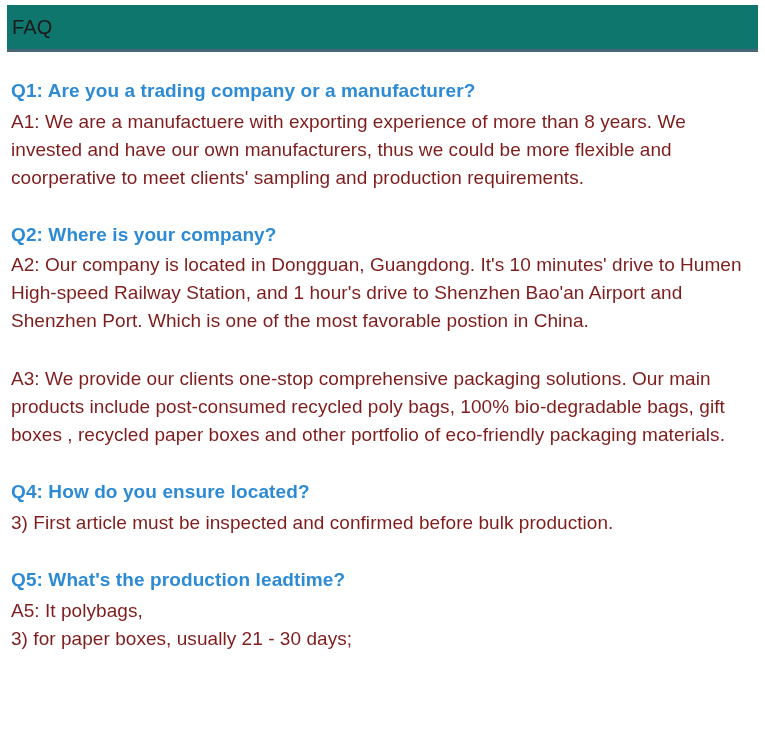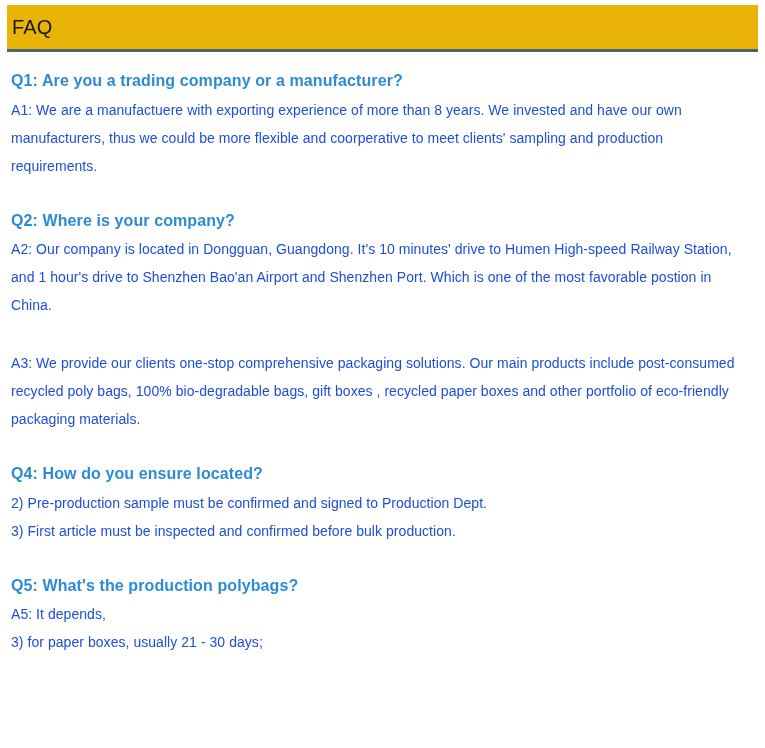--- a/index.html
+++ b/index.html
@@ -22,21 +22,21 @@
     box-sizing: border-box;
   }
 
   
   .banner {
     position: absolute;
     left: 7px;
     top: 5px;
     width: 751px;
     height: 47px;
-    background: #eab308;
+    background: #0f766e;
     border-bottom: 3px solid #4a6575;
     box-sizing: border-box;
     display: flex;
     align-items: center;
   }
   .banner-title {
     padding-left: 5px;
     font-size: 20px;
     font-weight: 400;
     color: #1a1a1a;
@@ -53,31 +53,31 @@
   }
 
   .qa-block {
     margin-bottom: 30px;
   }
   .qa-block:last-child {
     margin-bottom: 0;
   }
 
   .q-heading {
-    font-size: 16px;
+    font-size: 19px;
     font-weight: bold;
     color: #2d8bd5;
     line-height: 1.35;
-    margin: 0 0 4px 0;
+    margin: 8px 0 4px 0;
     letter-spacing: 0.1px;
   }
 
   .a-body {
-    font-size: 14px;
-    color: #1d4ed8;
+    font-size: 19px;
+    color: #7f1d1d;
     line-height: 28px;
     margin: 0;
     letter-spacing: 0.05px;
   }
 
   .a-line {
     display: block;
   }
 </style>
 </head>
@@ -107,28 +107,27 @@
 
     <div class="qa-block">
       <div class="a-body">
         <span class="a-line">A3: We provide our clients one-stop comprehensive packaging solutions. Our main products include post-consumed recycled poly bags, 100% bio-degradable bags, gift boxes , recycled paper boxes and other portfolio of eco-friendly packaging materials.</span>
       </div>
     </div>
 
     <div class="qa-block">
       <div class="q-heading">Q4: How do you ensure located?</div>
       <div class="a-body">
-        <span class="a-line">2) Pre-production sample must be confirmed and signed to Production Dept.</span>
         <span class="a-line">3) First article must be inspected and confirmed before bulk production.</span>
       </div>
     </div>
 
     <div class="qa-block">
-      <div class="q-heading">Q5: What's the production polybags?</div>
+      <div class="q-heading">Q5: What's the production leadtime?</div>
       <div class="a-body">
-        <span class="a-line">A5: It depends,</span>
+        <span class="a-line">A5: It polybags,</span>
         <span class="a-line">3) for paper boxes, usually 21 - 30 days;</span>
 
       </div>
     </div>
   </div>
 
 </div>
 
 </body></html>

